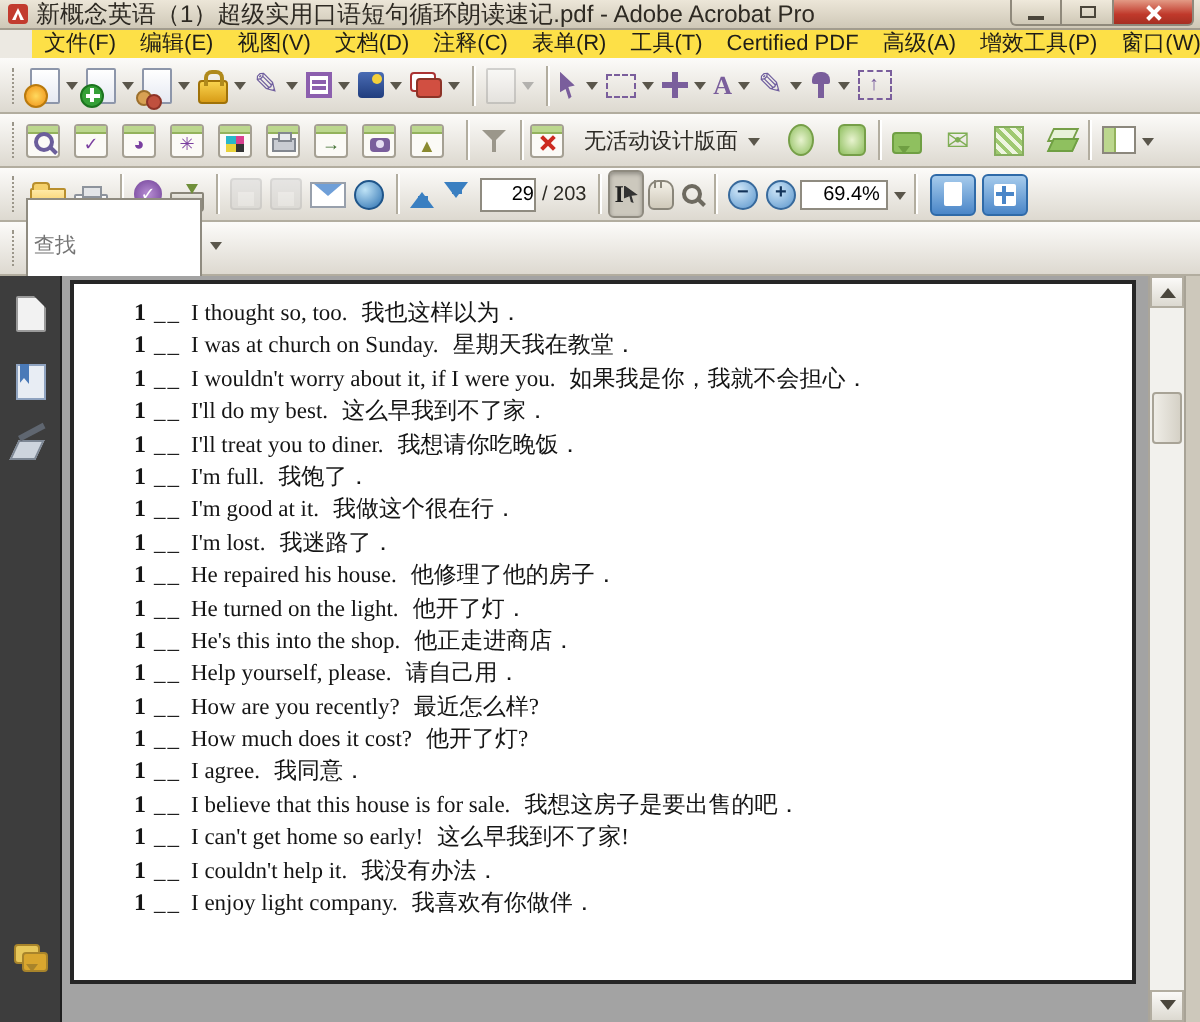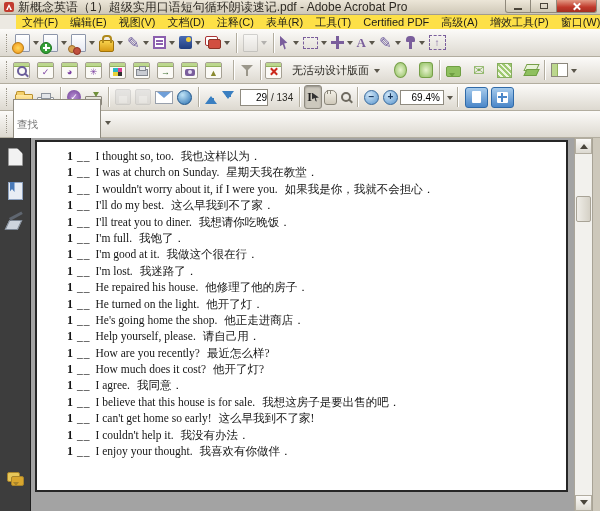--- a/index.html
+++ b/index.html
@@ -159,21 +159,21 @@
     display:flex;align-items:center;justify-content:flex-end;padding:0 3px;box-sizing:border-box;}
   .vbtn{width:21px;height:19px;border-radius:3px;background:linear-gradient(#a6cbEC,#4a86c8);
     border:1px solid #2f6aa8;display:flex;align-items:center;justify-content:center;margin-left:3px;}
   .vbtn .pg{width:9px;height:12px;background:#fff;border-radius:1px;}
   .vbtn .fit{width:11px;height:11px;background:#fff;border-radius:1px;position:relative;}
   .vbtn .fit:before{content:"";position:absolute;left:4.5px;top:1px;width:2px;height:9px;background:#4a86c8;}
   .vbtn .fit:after{content:"";position:absolute;left:1px;top:4.5px;width:9px;height:2px;background:#4a86c8;}
 
   
   .findinput{width:80px;height:16px;border:1px solid #8f8b80;background:#fff;font-size:10.5px;
-    font-family:Liberation Serif, serif;padding:16px 3px;color:#444;}
+    font-family:Liberation Mono, monospace;padding:16px 3px;color:#444;}
   .findcaret{width:14px;height:18px;display:flex;align-items:center;justify-content:center;}
 
   
   .main{position:absolute;left:0;top:138px;width:600px;height:373px;display:flex;}
   .navpane{width:30px;background:#3d3d3d;border-right:1px solid #1e1e1e;position:relative;flex:0 0 auto;}
   .np-btn{position:absolute;left:5px;width:20px;height:22px;display:flex;align-items:center;justify-content:center;}
   .np1{top:8px;} .np2{top:42px;} .np3{top:76px;} .np4{top:330px;}
   .np-page{width:13px;height:16px;background:#f2f2f2;border:1px solid #9a9a9a;border-radius:1px;position:relative;}
   .np-page:after{content:"";position:absolute;right:-1px;top:-1px;border:3px solid transparent;
     border-top:3px solid #3d3d3d;border-right:3px solid #3d3d3d;}
@@ -430,21 +430,21 @@
         <span class="web-ic"></span>
       </span>
     <span class="sep"></span>
     <span class="tbtn">
         <span class="arrnav up"></span>
       </span>
     <span class="tbtn">
         <span class="arrnav down"></span>
       </span>
     <input class="pageinput" value="29" style="">
-    <span class="pagetotal">/ 134</span>
+    <span class="pagetotal">/ 203</span>
     <span class="sep"></span>
     <span class="tbtn pressed">
         <span class="ibeam">I</span>
       </span>
     <span class="tbtn">
         <span class="hand-ic"></span>
       </span>
     <span class="tbtn">
         <span class="mag gray" style="margin:0;"></span>
       </span>
@@ -520,21 +520,21 @@
             <div class="ln">
     <span class="num">1</span><span class="blank">__</span><span class="en">I'm lost.</span><span class="zh">我迷路了．</span>
   </div>
             <div class="ln">
     <span class="num">1</span><span class="blank">__</span><span class="en">He repaired his house.</span><span class="zh">他修理了他的房子．</span>
   </div>
             <div class="ln">
     <span class="num">1</span><span class="blank">__</span><span class="en">He turned on the light.</span><span class="zh">他开了灯．</span>
   </div>
             <div class="ln">
-    <span class="num">1</span><span class="blank">__</span><span class="en">He's going home the shop.</span><span class="zh">他正走进商店．</span>
+    <span class="num">1</span><span class="blank">__</span><span class="en">He's this into the shop.</span><span class="zh">他正走进商店．</span>
   </div>
             <div class="ln">
     <span class="num">1</span><span class="blank">__</span><span class="en">Help yourself, please.</span><span class="zh">请自己用．</span>
   </div>
             <div class="ln">
     <span class="num">1</span><span class="blank">__</span><span class="en">How are you recently?</span><span class="zh">最近怎么样?</span>
   </div>
             <div class="ln">
     <span class="num">1</span><span class="blank">__</span><span class="en">How much does it cost?</span><span class="zh">他开了灯?</span>
   </div>
@@ -544,21 +544,21 @@
             <div class="ln">
     <span class="num">1</span><span class="blank">__</span><span class="en">I believe that this house is for sale.</span><span class="zh">我想这房子是要出售的吧．</span>
   </div>
             <div class="ln">
     <span class="num">1</span><span class="blank">__</span><span class="en">I can't get home so early!</span><span class="zh">这么早我到不了家!</span>
   </div>
             <div class="ln">
     <span class="num">1</span><span class="blank">__</span><span class="en">I couldn't help it.</span><span class="zh">我没有办法．</span>
   </div>
             <div class="ln">
-    <span class="num">1</span><span class="blank">__</span><span class="en">I enjoy your thought.</span><span class="zh">我喜欢有你做伴．</span>
+    <span class="num">1</span><span class="blank">__</span><span class="en">I enjoy light company.</span><span class="zh">我喜欢有你做伴．</span>
   </div>
           </div>
       </div>
     </div>
 
     <div class="vscroll">
       <span class="sbtn up">
           <span class="tri-up"></span>
         </span>
       <span class="thumb"></span>

